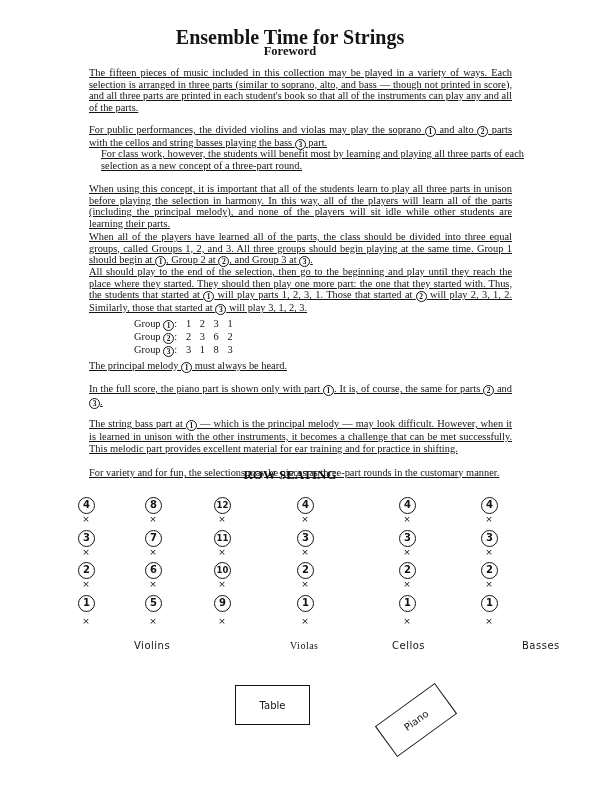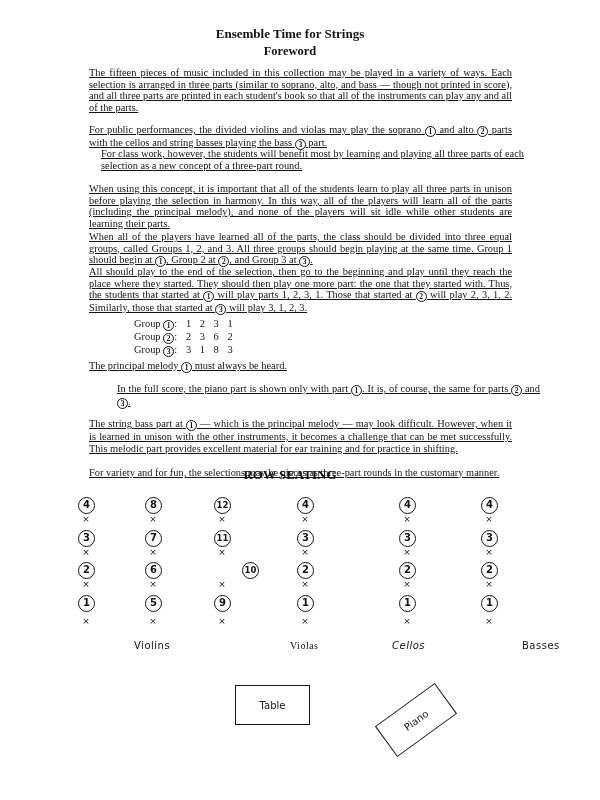--- a/index.html
+++ b/index.html
@@ -1,19 +1,19 @@
 <!DOCTYPE html>
 <html><head>
 <meta charset="utf-8">
 <style>
   html, body { margin:0; padding:0; background:#ffffff; }
   body { width:600px; height:800px; position:relative; overflow:hidden; color:#141414; }
   .serif { font-family: "Liberation Serif", "DejaVu Serif", serif; }
   .sans { font-family: "DejaVu Sans", "Liberation Sans", sans-serif; }
-  .title { position:absolute; left:0; width:580px; text-align:center; top:26px; font-size:13px; font-weight:bold; }
+  .title { position:absolute; left:0; width:580px; text-align:center; top:26px; font-size:20px; font-weight:bold; }
   .subtitle { position:absolute; left:0; width:580px; text-align:center; top:44px; font-size:12.5px; font-weight:bold; }
   .body-text { position:absolute; left:89px; width:423px; font-size:10.4px; line-height:11.6px; text-align:justify;text-decoration:underline; }
   .p { margin:0; }
   .c { display:inline-block; width:9px; height:9px; border:1px solid #141414; border-radius:50%; font-size:7.5px; line-height:9px; text-align:center; font-weight:bold; vertical-align:-1px; }
   .groups { position:absolute; left:134px; top:318px; font-size:10.4px; line-height:12px; }
   .grow { display:flex; }
   .glab { width:52px; }
   .gseq { letter-spacing:3px; }
   .row-title { position:absolute; left:0; width:580px; text-align:center; top:467px; font-size:13px; font-weight:bold; }
   .seat { position:absolute; width:17px; height:17px; border:1.5px solid #141414; border-radius:50%; box-sizing:border-box; font-size:10px; font-weight:bold; line-height:14px; text-align:center; }
@@ -58,21 +58,21 @@
     <div class="seat sans" style="left: 145px; top: 530px;">7</div>
     <div class="mark sans" style="left: 148px; top: 548px;">×</div>
     <div class="seat sans" style="left: 145px; top: 562px;">6</div>
     <div class="mark sans" style="left: 148px; top: 580px;">×</div>
     <div class="seat sans" style="left: 145px; top: 595px;">5</div>
     <div class="mark sans" style="left: 148px; top: 617px;">×</div>
     <div class="seat sans" style="left: 214px; top: 497px; font-size: 8.5px;">12</div>
     <div class="mark sans" style="left: 217px; top: 515px;">×</div>
     <div class="seat sans" style="left: 214px; top: 530px; font-size: 8.5px;">11</div>
     <div class="mark sans" style="left: 217px; top: 548px;">×</div>
-    <div class="seat sans" style="left: 214px; top: 562px; font-size: 8.5px; margin-left: 28px;">10</div>
+    <div class="seat sans" style="left: 214px; top: 562px; font-size: 8.5px;">10</div>
     <div class="mark sans" style="left: 217px; top: 580px;">×</div>
     <div class="seat sans" style="left: 214px; top: 595px;">9</div>
     <div class="mark sans" style="left: 217px; top: 617px;">×</div>
     <div class="seat sans" style="left: 297px; top: 497px;">4</div>
     <div class="mark sans" style="left: 300px; top: 515px;">×</div>
     <div class="seat sans" style="left: 297px; top: 530px;">3</div>
     <div class="mark sans" style="left: 300px; top: 548px;">×</div>
     <div class="seat sans" style="left: 297px; top: 562px;">2</div>
     <div class="mark sans" style="left: 300px; top: 580px;">×</div>
     <div class="seat sans" style="left: 297px; top: 595px;">1</div>
@@ -88,33 +88,33 @@
     <div class="seat sans" style="left: 481px; top: 497px;">4</div>
     <div class="mark sans" style="left: 484px; top: 515px;">×</div>
     <div class="seat sans" style="left: 481px; top: 530px;">3</div>
     <div class="mark sans" style="left: 484px; top: 548px;">×</div>
     <div class="seat sans" style="left: 481px; top: 562px;">2</div>
     <div class="mark sans" style="left: 484px; top: 580px;">×</div>
     <div class="seat sans" style="left: 481px; top: 595px;">1</div>
     <div class="mark sans" style="left: 484px; top: 617px;">×</div>
     <div class="slabel sans" style="left: 134px;">Violins</div>
     <div class="slabel sans" style="left: 290px; font-family: Liberation Serif, serif;">Violas</div>
-    <div class="slabel sans" style="left: 392px; font-style: italic;">Cellos</div>
+    <div class="slabel sans" style="left: 392px;">Cellos</div>
     <div class="slabel sans" style="left: 474px; margin-left: 48px;">Basses</div>
   </div>
 
 <div class="box sans" style="left:235px; top:685px; width:75px; height:40px;">
   <span>Table</span>
 </div>
 <div class="box sans" style="left:379px; top:701px; width:74px; height:38px; transform:rotate(-36deg);">
   <span>Piano</span>
 </div>
 
 <p class="p body-text serif" style="top: 67px; left: 89px;">The fifteen pieces of music included in this collection may be played in a variety of ways. Each selection is arranged in three parts (similar to soprano, alto, and bass — though not printed in score), and all three parts are printed in each student's book so that all of the instruments can play any and all of the parts.</p>
 <p class="p body-text serif" style="top: 124px; left: 89px;">For public performances, the divided violins and violas may play the soprano <span class="c">1</span> and alto <span class="c">2</span> parts with the cellos and string basses playing the bass <span class="c">3</span> part.</p>
 <p class="p body-text serif" style="top: 148px; left: 101px;">For class work, however, the students will benefit most by learning and playing all three parts of each selection as a new concept of a three-part round.</p>
 <p class="p body-text serif" style="top: 183px; left: 89px;">When using this concept, it is important that all of the students learn to play all three parts in unison before playing the selection in harmony. In this way, all of the players will learn all of the parts (including the principal melody), and none of the players will sit idle while other students are learning their parts.</p>
 <p class="p body-text serif" style="top: 231px; left: 89px;">When all of the players have learned all of the parts, the class should be divided into three equal groups, called Groups 1, 2, and 3. All three groups should begin playing at the same time. Group 1 should begin at <span class="c">1</span>, Group 2 at <span class="c">2</span>, and Group 3 at <span class="c">3</span>.</p>
 <p class="p body-text serif" style="top: 266px; left: 89px;">All should play to the end of the selection, then go to the beginning and play until they reach the place where they started. They should then play one more part: the one that they started with. Thus, the students that started at <span class="c">1</span> will play parts 1, 2, 3, 1. Those that started at <span class="c">2</span> will play 2, 3, 1, 2. Similarly, those that started at <span class="c">3</span> will play 3, 1, 2, 3.</p>
 <p class="p body-text serif" style="top: 360px; left: 89px;">The principal melody <span class="c">1</span> must always be heard.</p>
-<p class="p body-text serif" style="top: 383px; left: 89px; margin-left: 28px;">In the full score, the piano part is shown only with part <span class="c">1</span>. It is, of course, the same for parts <span class="c">2</span> and <span class="c">3</span>.</p>
+<p class="p body-text serif" style="top: 383px; left: 89px;">In the full score, the piano part is shown only with part <span class="c">1</span>. It is, of course, the same for parts <span class="c">2</span> and <span class="c">3</span>.</p>
 <p class="p body-text serif" style="top: 418px; left: 89px;">The string bass part at <span class="c">1</span> — which is the principal melody — may look difficult. However, when it is learned in unison with the other instruments, it becomes a challenge that can be met successfully. This melodic part provides excellent material for ear training and for practice in shifting.</p>
 <p class="p body-text serif" style="top: 467px; left: 89px;">For variety and for fun, the selections may be pieces as three-part rounds in the customary manner.</p>
 
 </body></html>

